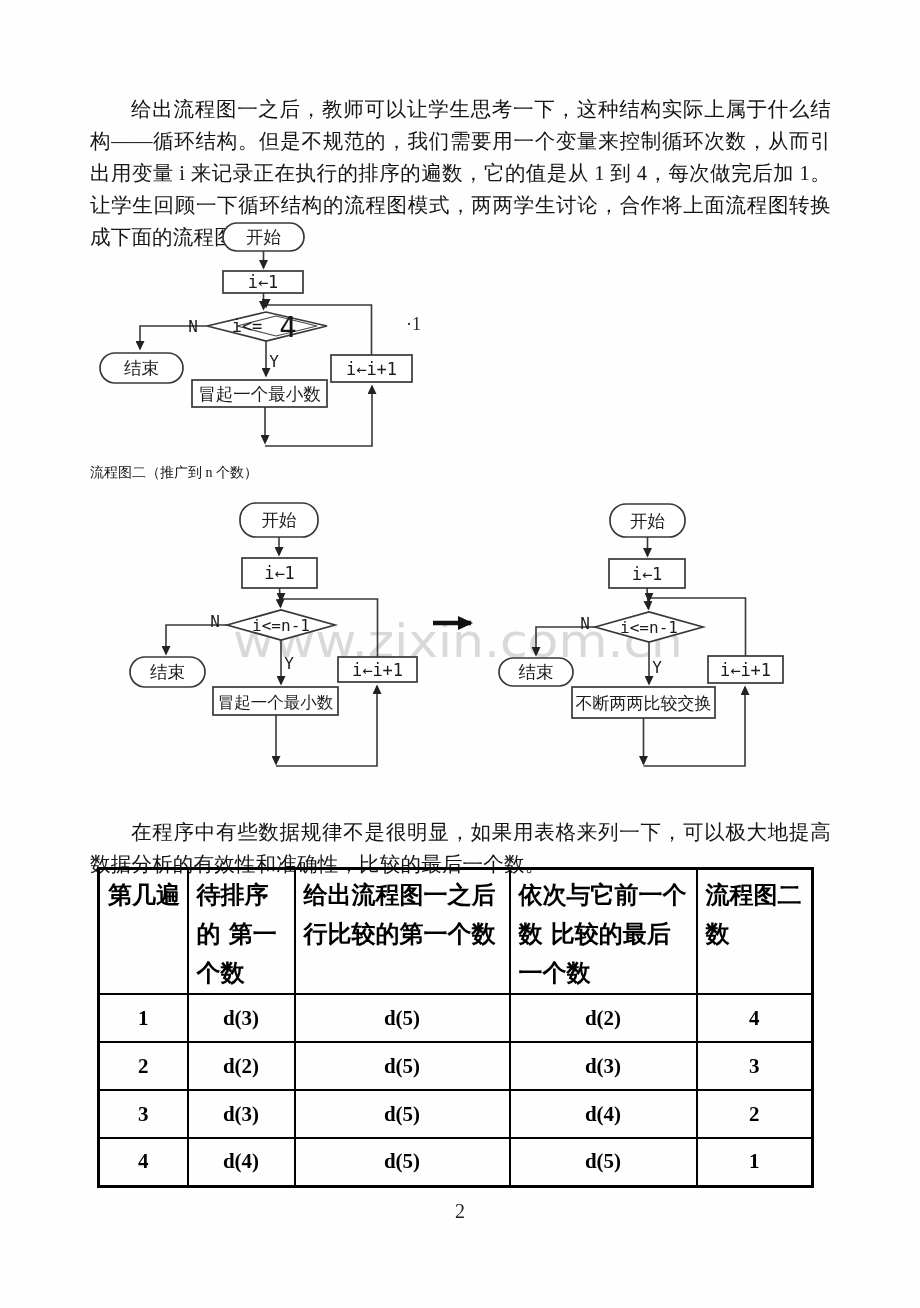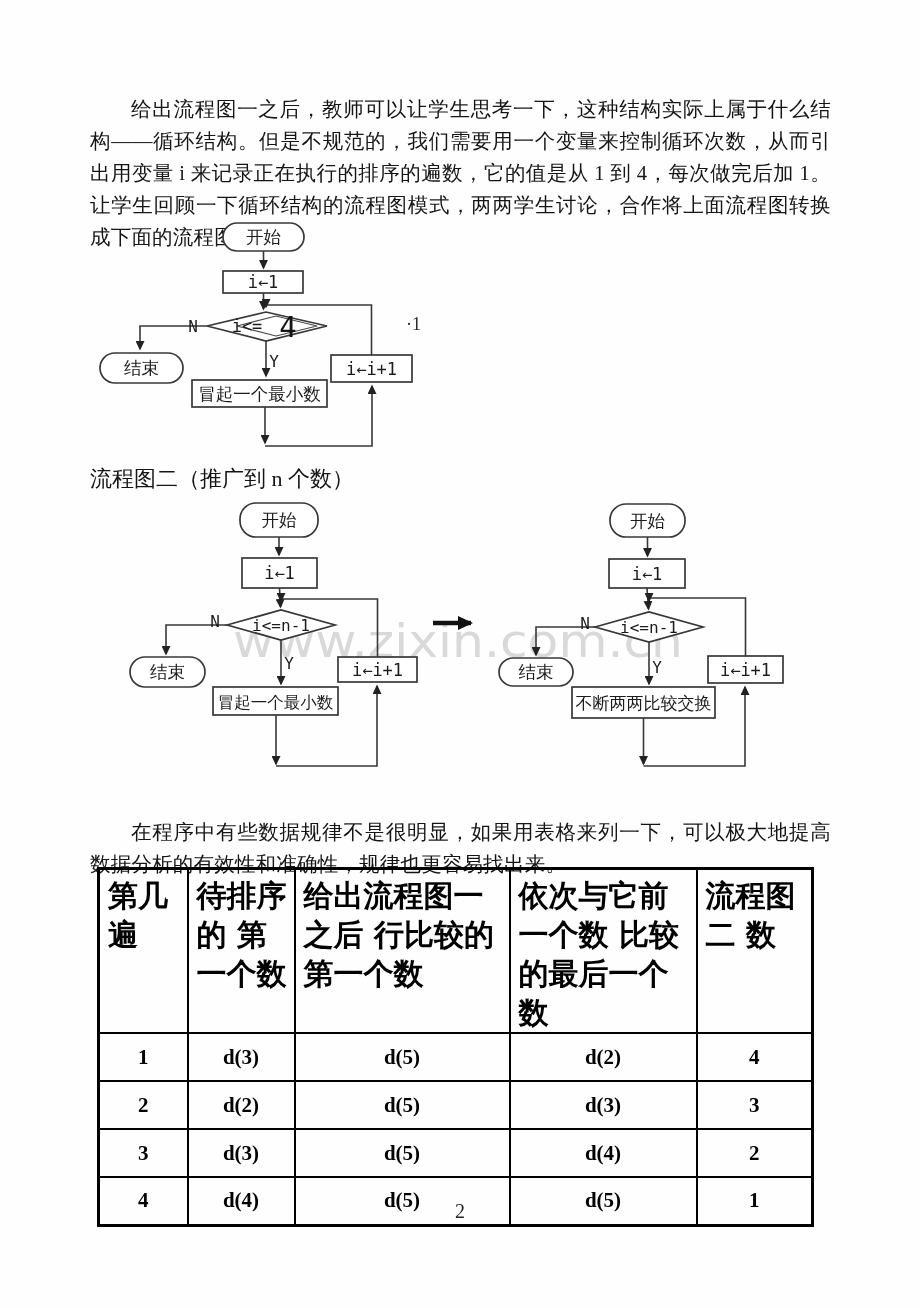--- a/index.html
+++ b/index.html
@@ -14,21 +14,21 @@
   .para{
     position:absolute;left:90px;width:741px;
     font-size:20.5px;line-height:32px;
     text-align:justify;
     color:#151515;
     letter-spacing:0.2px;
   }
   .indent{text-indent:2em;}
   .caption{
     position:absolute;left:90px;top:464px;
-    font-size:22px;color:#151515;
+    font-size:14px;color:#151515;
   }
   .concl{top:1148px;line-height:41px;}
   .margin-note{
     position:absolute;left:406px;top:314px;
     font-size:18px;color:#2b2b2b;
   }
   .page-num{
     position:absolute;left:0;top:1200px;width:920px;
     text-align:center;font-size:20px;color:#222;
   }
@@ -46,21 +46,21 @@
   table.cmp{
     position:absolute;left:97px;top:867px;width:714px;
     border-collapse:collapse;table-layout:fixed;
     border:3px solid #000;
   }
   table.cmp th,table.cmp td{border:2.5px solid #000;box-sizing:border-box;}
   table.cmp th{
     height:88px;vertical-align:top;text-align:left;
     padding:6px 4px 0 8px;
     font-family:"DejaVu Sans","Liberation Sans",sans-serif;
-    font-weight:bold;font-size:30px;line-height:39px;color:#000;
+    font-weight:bold;font-size:24px;line-height:39px;color:#000;
   }
   table.cmp td{
     height:48px;text-align:center;vertical-align:middle;
     font-family:"Liberation Serif",serif;
     font-weight:bold;font-size:21px;color:#000;
   }
 </style>
 </head>
 <body>
 
@@ -180,21 +180,21 @@
       <text class="cn" x="446" y="183" text-anchor="middle">结束</text>
 
       <rect class="shape" x="482" y="192" width="143" height="31"></rect>
       <text class="cn" x="553.5" y="214" text-anchor="middle" style="font-size:17px;">不断两两比较交换</text>
 
       <rect class="shape" x="618" y="161" width="75" height="27"></rect>
       <text class="mono" x="655.5" y="180.5" text-anchor="middle">i←i+1</text>
     </g>
   </svg>
 
-  <div class="para indent" style="top:816px;">在程序中有些数据规律不是很明显，如果用表格来列一下，可以极大地提高数据分析的有效性和准确性，规律也更容易找出来。</div>
+  <div class="para indent" style="top:816px;">在程序中有些数据规律不是很明显，如果用表格来列一下，可以极大地提高数据分析的有效性和准确性，比较的最后一个数。</div>
 
   <table class="cmp">
     <colgroup>
       <col style="width:89px">
         <col style="width:107px">
         <col style="width:215px">
       <col style="width:187px">
         <col style="width:116px">
     </colgroup>
     <thead>

